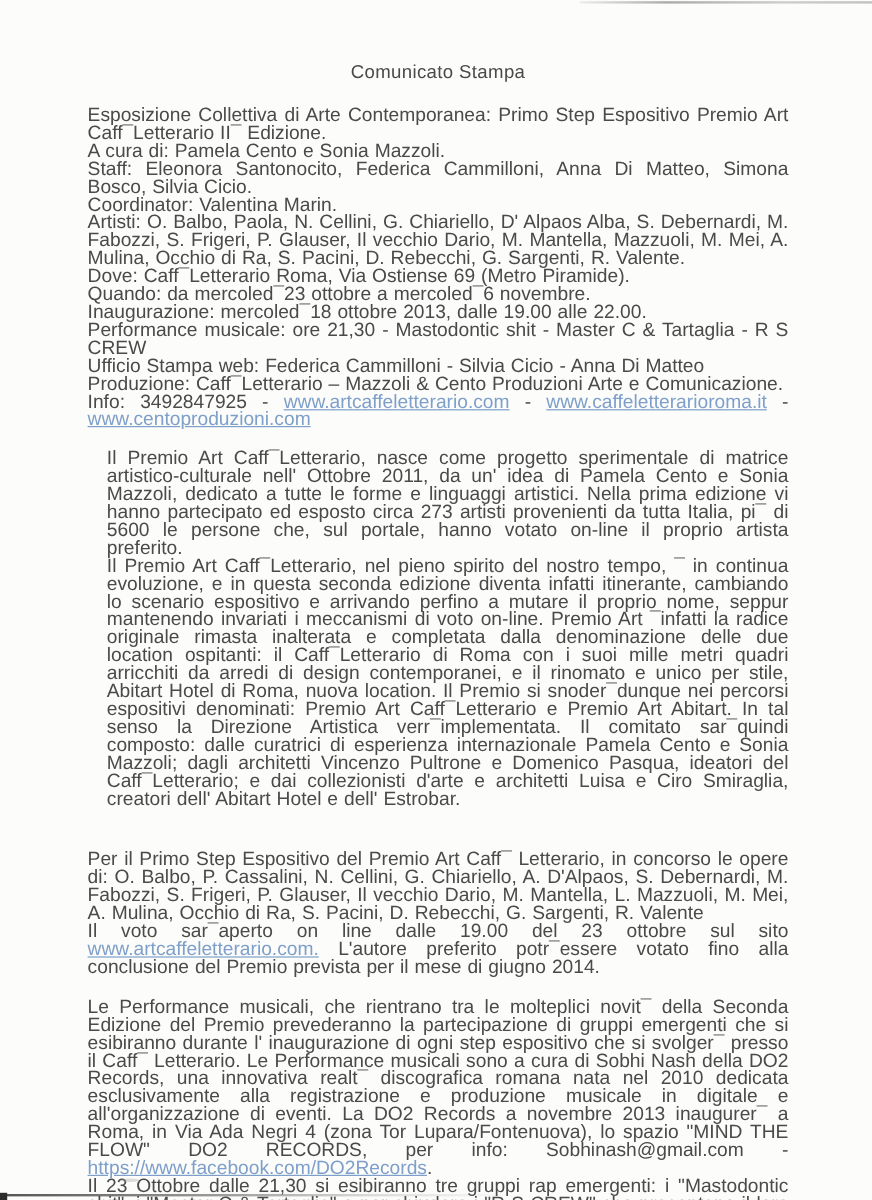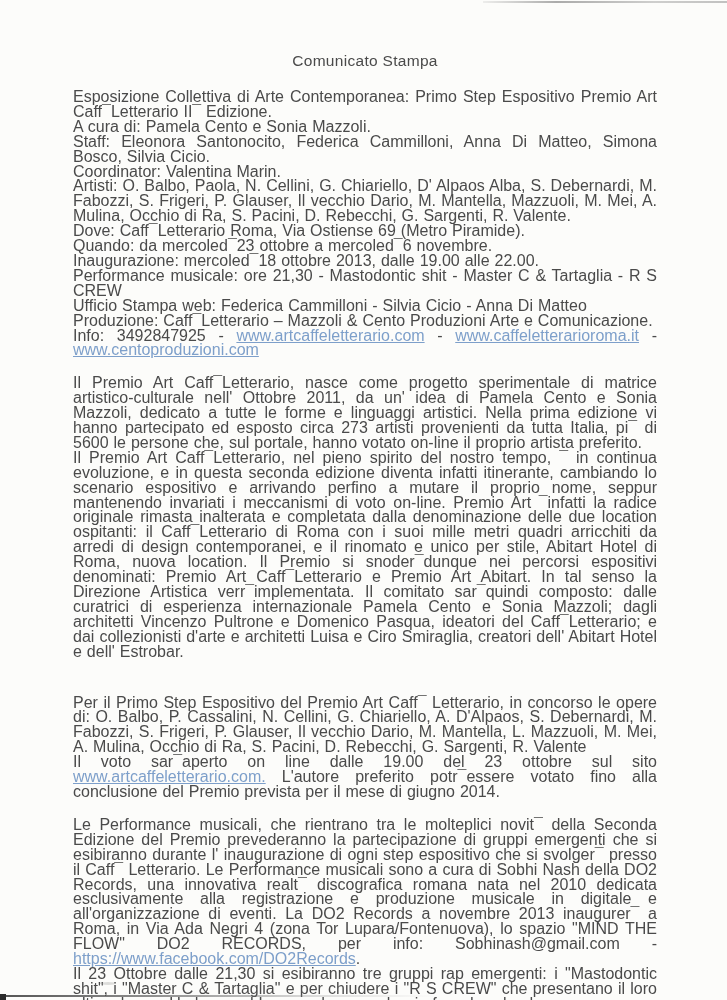--- a/index.html
+++ b/index.html
@@ -99,21 +99,21 @@
         <p class="para"><span>Coordinator: Valentina Marin.</span></p>
         <p class="para"><span>Artisti: O. Balbo, Paola, N. Cellini, G. Chiariello, D' Alpaos Alba, S. Debernardi, M. Fabozzi, S. Frigeri, P. Glauser, Il vecchio Dario, M. Mantella, Mazzuoli, M. Mei, A. Mulina, Occhio di Ra, S. Pacini, D. Rebecchi, G. Sargenti, R. Valente.</span></p>
         <p class="para"><span>Dove: Caff¯Letterario Roma, Via Ostiense 69  (Metro Piramide).</span></p>
         <p class="para"><span>Quando: da mercoled¯23 ottobre a mercoled¯6 novembre.</span></p>
         <p class="para"><span>Inaugurazione: mercoled¯18 ottobre 2013, dalle 19.00 alle 22.00.</span></p>
         <p class="para"><span>Performance musicale: ore 21,30 - Mastodontic shit - Master C &amp; Tartaglia - R S CREW</span></p>
         <p class="para"><span>Ufficio Stampa web: Federica Cammilloni - Silvia Cicio - Anna Di Matteo</span></p>
         <p class="para"><span>Produzione: Caff¯Letterario – Mazzoli &amp; Cento Produzioni Arte e Comunicazione.</span></p>
         <p class="para"><span>Info: 3492847925 - </span><a class="link">www.artcaffeletterario.com</a><span> - </span><a class="link">www.caffeletterarioroma.it</a><span> - </span><a class="link">www.centoproduzioni.com</a></p>
       </section>
-      <section class="block" style="margin-bottom: 36px;">
+      <section class="block" style="margin-bottom: 36px; margin-left: 16px;">
         <p class="para"><span>Il Premio Art Caff¯Letterario, nasce come progetto sperimentale di matrice artistico-culturale nell' Ottobre 2011, da un' idea di Pamela Cento e Sonia Mazzoli, dedicato a tutte le forme e linguaggi artistici. Nella prima edizione vi hanno partecipato ed esposto circa 273 artisti provenienti da tutta Italia, pi¯ di 5600 le persone che, sul portale, hanno votato on-line il proprio artista preferito.</span></p>
         <p class="para"><span>Il Premio Art Caff¯Letterario, nel pieno spirito del nostro tempo, ¯ in continua evoluzione, e in questa seconda edizione diventa infatti itinerante, cambiando lo scenario espositivo e arrivando perfino a mutare il proprio nome, seppur mantenendo invariati i meccanismi di voto on-line. Premio Art ¯infatti la radice originale rimasta inalterata e completata dalla denominazione delle due location ospitanti: il Caff¯Letterario di Roma con i suoi mille metri quadri arricchiti da arredi di design contemporanei, e il rinomato e unico per stile, Abitart Hotel di Roma, nuova location. Il Premio si snoder¯dunque nei percorsi espositivi denominati: Premio Art Caff¯Letterario e Premio Art Abitart. In tal senso la Direzione Artistica verr¯implementata. Il comitato sar¯quindi composto: dalle curatrici di esperienza internazionale Pamela Cento e Sonia Mazzoli; dagli architetti Vincenzo Pultrone e Domenico Pasqua, ideatori del  Caff¯Letterario; e dai collezionisti d'arte e architetti Luisa e Ciro Smiraglia, creatori dell' Abitart Hotel e dell' Estrobar.</span></p>
       </section>
       <section class="block" style="margin-bottom: 18px;">
         <p class="para"><span>Per il Primo Step Espositivo del Premio Art Caff¯ Letterario, in concorso le opere di: O. Balbo, P. Cassalini, N. Cellini, G. Chiariello, A. D'Alpaos, S. Debernardi, M. Fabozzi, S. Frigeri, P. Glauser, Il vecchio Dario, M. Mantella, L. Mazzuoli, M. Mei, A. Mulina, Occhio di Ra, S. Pacini, D. Rebecchi, G. Sargenti, R. Valente</span></p>
         <p class="para"><span>Il voto sar¯aperto on line dalle 19.00 del 23 ottobre sul sito </span><a class="link">www.artcaffeletterario.com.</a><span> L'autore preferito potr¯essere votato fino alla conclusione del Premio prevista per il mese di giugno 2014.</span></p>
       </section>
       <section class="block" style="">
         <p class="para"><span>Le Performance musicali, che rientrano tra le molteplici novit¯ della Seconda Edizione del Premio prevederanno la partecipazione di gruppi emergenti che si esibiranno durante l' inaugurazione di ogni step espositivo che si svolger¯ presso il Caff¯ Letterario. Le Performance musicali sono a cura di Sobhi Nash della DO2 Records, una innovativa realt¯ discografica romana nata nel 2010 dedicata esclusivamente alla registrazione e produzione musicale in digitale e all'organizzazione di eventi. La DO2 Records  a novembre 2013 inaugurer¯ a Roma, in Via Ada Negri 4 (zona  Tor Lupara/Fontenuova), lo spazio "MIND THE FLOW" DO2 RECORDS, per info: Sobhinash@gmail.com - </span><a class="link">https://www.facebook.com/DO2Records</a><span>.</span></p>
         <p class="para"><span> Il 23 Ottobre dalle 21,30 si esibiranno tre gruppi rap emergenti: i "Mastodontic shit",  i "Master C &amp; Tartaglia" e per chiudere i "R S CREW" che presentano il loro ultimo lavoro Undergrond Lovers, da novembre in free download.</span></p>

